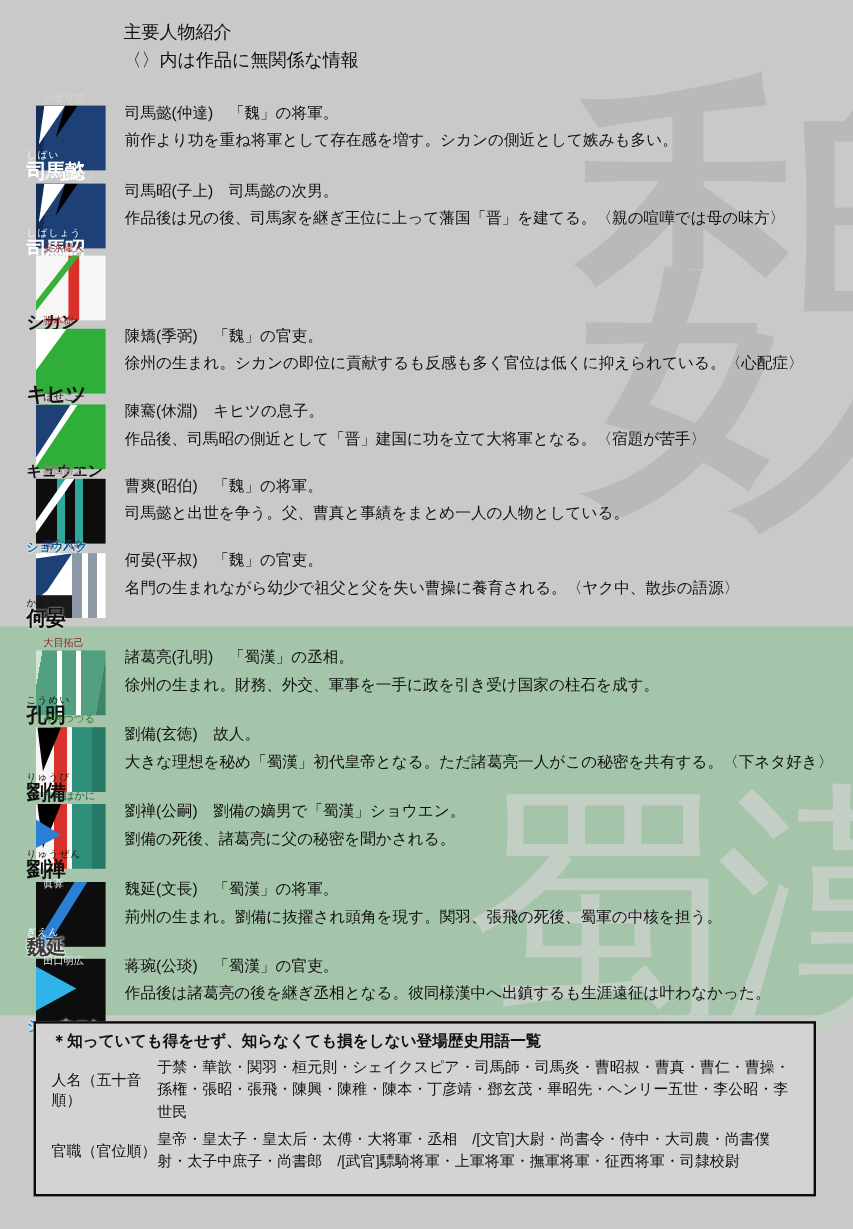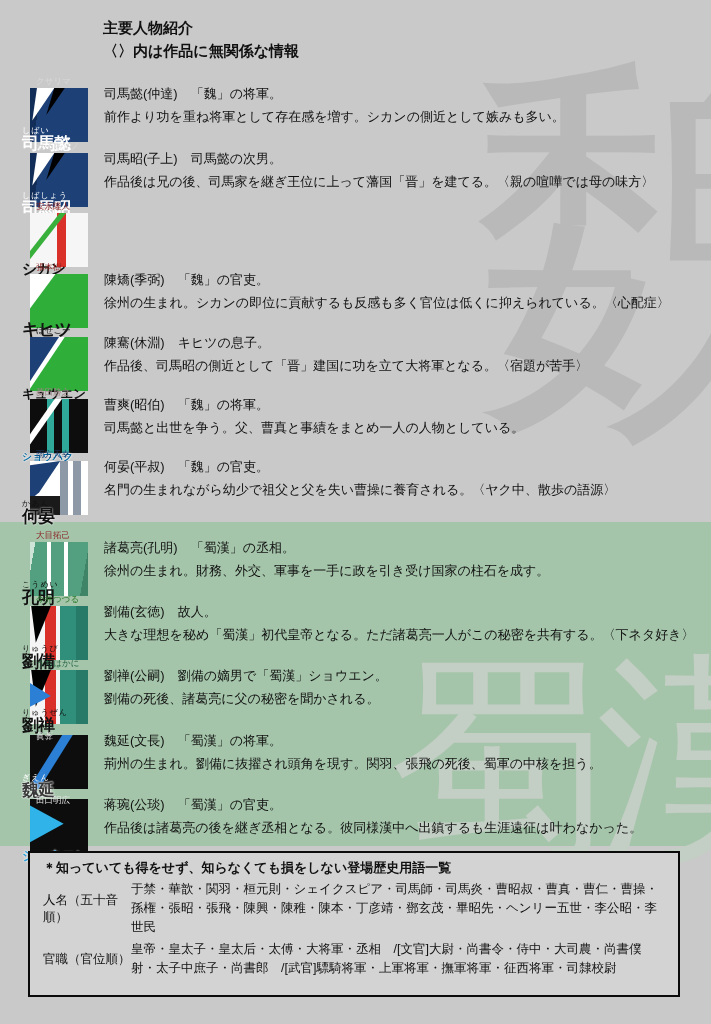--- a/index.html
+++ b/index.html
@@ -2,21 +2,21 @@
 <html><head>
 <meta charset="utf-8">
 <style>
   html,body{margin:0;padding:0}
   body{width:711px;height:1024px;position:relative;overflow:hidden;
        background:#c9c9c9;font-family:"Liberation Sans","DejaVu Sans",sans-serif;color:#111}
   .section-green{position:absolute;left:0;top:522px;width:711px;height:324px;background:#a4c5aa;z-index:0}
   .wm{position:absolute;z-index:0;font-family:"DejaVu Serif","Liberation Serif",serif;line-height:1;user-select:none}
   .wm-wei{top:42px;left:468px;font-size:420px;color:#b9b9b9}
   .wm-shoku{top:648px;left:388px;font-size:222px;color:#c3cec4;letter-spacing:-14px;white-space:nowrap}
-  .titleblock{position:absolute;left:103px;top:16px;z-index:2;font-weight:bold;font-size:15px;line-height:23px}
+  .titleblock{position:absolute;left:103px;top:16px;z-index:2;font-weight:normal;font-size:15px;line-height:23px}
   .entry{position:absolute;left:0;width:711px;padding-left:104px;box-sizing:border-box;z-index:2}
   .iconarea{position:absolute;left:22px;top:2px;width:78px;height:58px}
   .icon{position:absolute;left:8px;top:4px;width:58px;height:54px;overflow:hidden}
   .icon::before,.icon::after{content:'';position:absolute;inset:0}
   .creator{position:absolute;top:-8px;left:14px;font-size:8.5px;white-space:nowrap;z-index:3;color:#8b1f1f}
   .cname{position:absolute;left:0;bottom:-10px;z-index:3;width:78px;text-align:left;line-height:1}
   .furi{display:block;font-size:8px;margin-bottom:0px;letter-spacing:1px}
   .nm{font-weight:bold;font-size:17px;letter-spacing:-1px;white-space:nowrap}
   .txt{padding-top:2px}
   .l1,.l2{font-size:13px;line-height:20px;white-space:nowrap}

